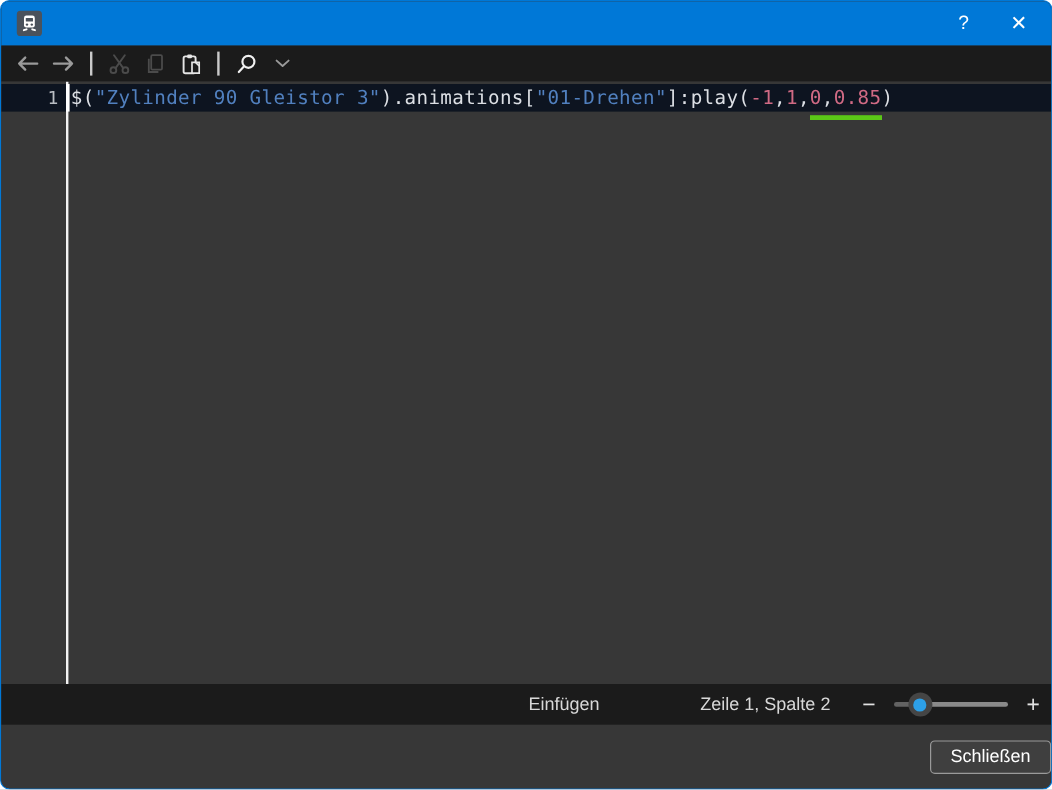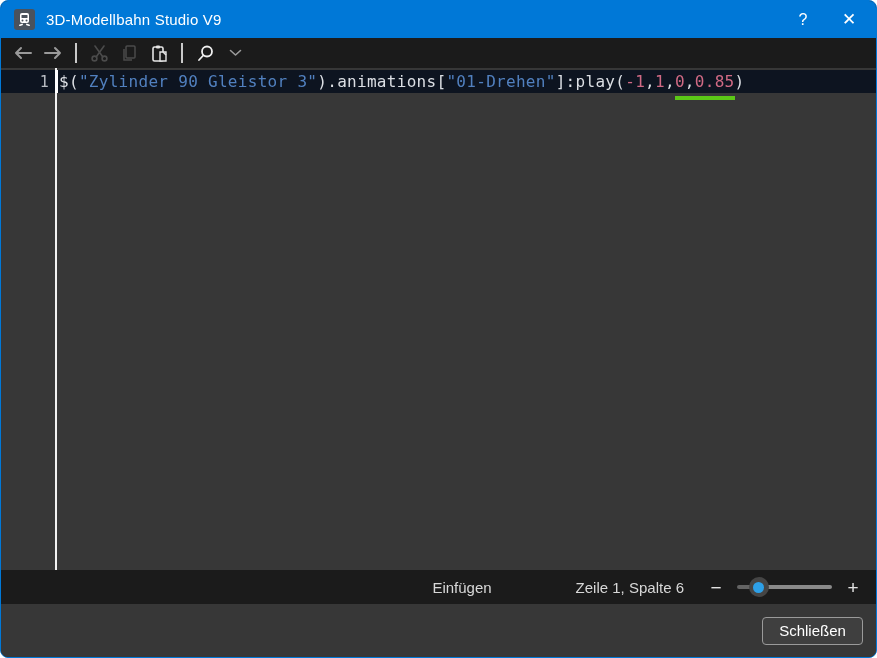--- a/index.html
+++ b/index.html
@@ -92,21 +92,21 @@
     border-bottom: 4px solid #5bc717;
     padding-bottom: 5px;
   }
 
   
   .statusbar {
     height: 34px; flex: 0 0 34px;
     background: #1b1b1b;
     display: flex; align-items: center; justify-content: flex-end;
     color: #d8d8d8; font-size: 15px;
-    padding-right: 15px;
+    padding-right: 7px;
   }
   .status-insert { margin-right: 84px; }
   .status-caret  { margin-right: 24px; }
   .zoom-out, .zoom-in {
     width: 16px; text-align: center; color: #e2e2e2;
     font-size: 19px; line-height: 19px;
   }
   .zoom-slider {
     width: 95px; height: 20px; margin: 0 13px;
     position: relative; display: flex; align-items: center;
@@ -129,21 +129,20 @@
   .slider-thumb-inner {
     width: 11px; height: 11px; border-radius: 50%;
     background: #2da0e8;
   }
 
   
   .footer {
     height: 53px; flex: 0 0 53px;
     background: #373737;
     display: flex; align-items: center; justify-content: flex-end;
-    padding-right: 13px;
   }
   .close-button {
     width: 101px; height: 28px;
     background: #3f3f3f;
     border: 1px solid #9a9a9a;
     border-radius: 4px;
     color: #ffffff; font-size: 15px;
     font-family: "Liberation Sans", sans-serif;
     display: flex; align-items: center; justify-content: center;
   }
@@ -157,21 +156,20 @@
     <div class="app-icon">
       <svg width="15" height="15" viewBox="0 0 15 15">
         <rect x="3" y="1" width="9" height="10" rx="2" fill="#ffffff"></rect>
         <rect x="4.5" y="3" width="6" height="3" rx="0.5" fill="#4a525c"></rect>
         <circle cx="5.5" cy="8.5" r="1" fill="#4a525c"></circle>
         <circle cx="9.5" cy="8.5" r="1" fill="#4a525c"></circle>
         <rect x="2" y="12" width="4" height="1.6" rx="0.8" fill="#ffffff" transform="rotate(-18 4 12.8)"></rect>
         <rect x="9" y="12" width="4" height="1.6" rx="0.8" fill="#ffffff" transform="rotate(18 11 12.8)"></rect>
       </svg>
     </div>
-    <span class="titlebar-title">3D-Modellbahn Studio V9</span>
     <div class="titlebar-spacer"></div>
     <div class="titlebar-btn">?</div>
     <div class="titlebar-btn close">✕</div>
   </div>
 
   <div class="toolbar">
     <div class="tool-btn">
       <svg width="20" height="16" viewBox="0 0 20 16">
         <path d="M18 8 H3 M8 3 L3 8 L8 13" stroke="#9a9a9a" stroke-width="2" fill="none" stroke-linecap="round" stroke-linejoin="round"></path>
       </svg>
@@ -221,21 +219,21 @@
     <div class="gutter-line"></div>
     <div class="code-line">
       <span class="line-number">1</span>
       <span class="text-cursor"></span>
       <span class="code-text"><span class="tok-default">$(</span><span class="tok-string">"Zylinder 90 Gleistor 3"</span><span class="tok-default">).animations[</span><span class="tok-string">"01-Drehen"</span><span class="tok-default">]:play(</span><span class="tok-number">-1</span><span class="tok-default">,</span><span class="tok-number">1</span><span class="tok-default">,</span><span class="green-underline"><span class="tok-number">0</span><span class="tok-default">,</span><span class="tok-number">0.85</span></span><span class="tok-default">)</span></span>
     </div>
   </div>
 
   <div class="statusbar">
     <span class="status-insert">Einfügen</span>
-    <span class="status-caret">Zeile 1, Spalte 6</span>
+    <span class="status-caret">Zeile 1, Spalte 2</span>
     <span class="zoom-out">−</span>
     <div class="zoom-slider">
       <div class="slider-track-filled"></div>
       <div class="slider-track-rest"></div>
       <div class="slider-thumb">
         <div class="slider-thumb-inner"></div>
       </div>
     </div>
     <span class="zoom-in">+</span>
   </div>

